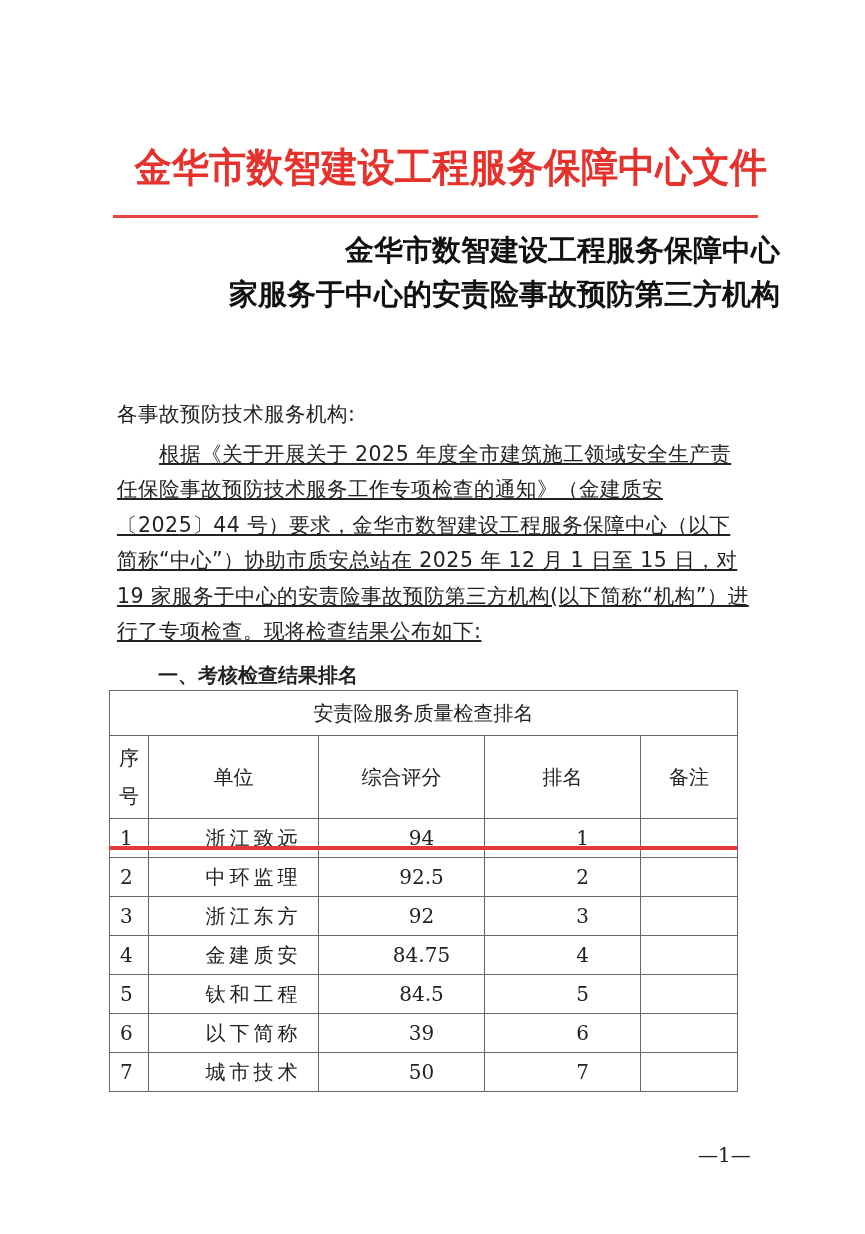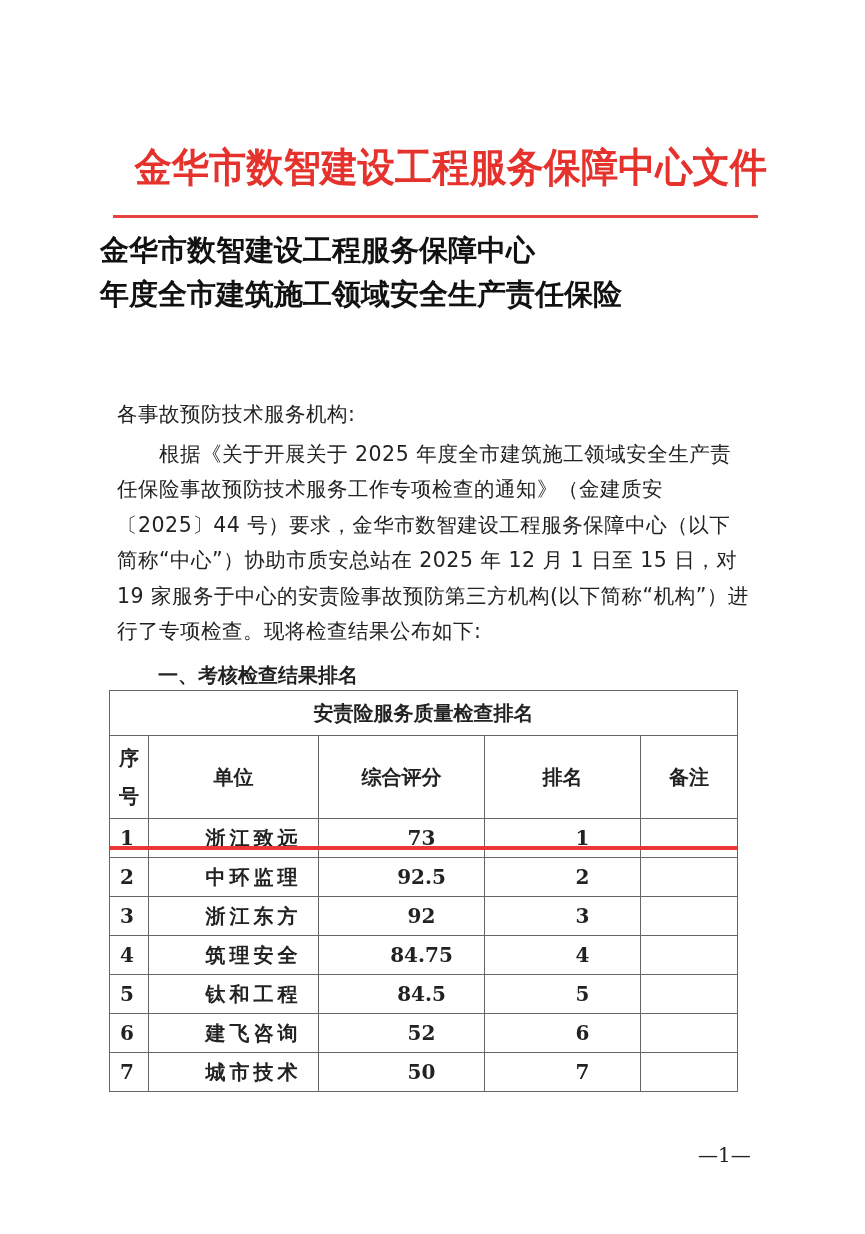--- a/index.html
+++ b/index.html
@@ -10,43 +10,43 @@
   .red-head {
     position:absolute; left:112px; top:140px; width:645px; text-align:center;
     font-family:"DejaVu Serif","Liberation Serif",serif;
     font-size:40px; font-weight:bold; color:#e5322d; letter-spacing:0px; white-space:nowrap;
     transform:scaleX(0.93); transform-origin:center;
   }
   .red-rule {
     position:absolute; left:113px; top:215px; width:645px; height:3px; background:#e5433e;
   }
   .doc-title {
-    position:absolute; left:100px; top:228px; width:680px; text-align:left;
+    position:absolute; left:100px; top:228px; width:680px; text-align:right;
     font-family:"DejaVu Serif","Liberation Serif",serif; font-weight:bold;
     font-size:29px; line-height:44px; color:#111;
   }
   .doc-title div { white-space:nowrap; }
   .body-text {
     position:absolute; left:113px; top:393px; width:642px;
     font-family:"DejaVu Sans","Liberation Sans",sans-serif;
     font-size:20.5px; line-height:35.5px; color:#222; letter-spacing:0.5px;
   }
   .body-text p { margin:4px; }
-  .indent { text-indent:42px; }
+  .indent { text-indent:42px;text-decoration:underline; }
   .section-heading {
     position:absolute; left:158px; top:662px;
     font-family:"DejaVu Sans","Liberation Sans",sans-serif;
     font-size:20px; font-weight:bold; color:#222;
   }
   table.rank {
     position:absolute; left:109px; top:690px; width:628px;
     border-collapse:collapse; table-layout:fixed;
     font-family:"DejaVu Serif","Liberation Serif",serif; color:#222;
   }
-  table.rank td, table.rank th { border:1px solid #666; text-align:center; padding:0; font-weight:bold; }
+  table.rank td, table.rank th { border:1px solid #666; text-align:center; padding:0; font-weight:normal; }
   table.rank .caption-row td {
     height:44px; font-family:"DejaVu Sans","Liberation Sans",sans-serif; font-size:20px;
   }
   table.rank .head-row th {
     height:82px; font-family:"DejaVu Sans","Liberation Sans",sans-serif; font-size:20px;
   }
   table.rank .data-row td { height:38px; font-size:20px;padding-left:40px; }
   table.rank td.num { text-align:left; padding-left:10px; }
   table.rank td.unit { letter-spacing:4px; }
   .seq-head { line-height:38px; }
@@ -59,21 +59,21 @@
   }
 </style>
 </head>
 <body>
 
 <div class="red-head">金华市数智建设工程服务保障中心文件</div>
 <div class="red-rule"></div>
 
 <div class="doc-title">
   <div>金华市数智建设工程服务保障中心</div>
-  <div>年度全市建筑施工领域安全生产责任保险</div>
+  <div>家服务于中心的安责险事故预防第三方机构</div>
 </div>
 
 <div class="body-text">
   <p>各事故预防技术服务机构:</p>
   <p class="indent">根据《关于开展关于 2025 年度全市建筑施工领域安全生产责任保险事故预防技术服务工作专项检查的通知》（金建质安〔2025〕44 号）要求，金华市数智建设工程服务保障中心（以下简称“中心”）协助市质安总站在 2025 年 12 月 1 日至 15 日，对 19 家服务于中心的安责险事故预防第三方机构(以下简称“机构”）进行了专项检查。现将检查结果公布如下:</p>
 </div>
 
 <div class="section-heading">一、考核检查结果排名</div>
 
 <table class="rank">
@@ -94,56 +94,56 @@
       <div class="seq-head">号</div>
     </th>
     <th>单位</th>
     <th>综合评分</th>
     <th>排名</th>
     <th>备注</th>
   </tr>
   <tr class="data-row">
     <td class="num">1</td>
     <td class="unit">浙江致远</td>
-    <td>73</td>
+    <td>94</td>
     <td>1</td>
     <td></td>
   </tr>
   <tr class="data-row">
     <td class="num">2</td>
     <td class="unit">中环监理</td>
     <td>92.5</td>
     <td>2</td>
     <td></td>
   </tr>
   <tr class="data-row">
     <td class="num">3</td>
     <td class="unit">浙江东方</td>
     <td>92</td>
     <td>3</td>
     <td></td>
   </tr>
   <tr class="data-row">
     <td class="num">4</td>
-    <td class="unit">筑理安全</td>
+    <td class="unit">金建质安</td>
     <td>84.75</td>
     <td>4</td>
     <td></td>
   </tr>
   <tr class="data-row">
     <td class="num">5</td>
     <td class="unit">钛和工程</td>
     <td>84.5</td>
     <td>5</td>
     <td></td>
   </tr>
   <tr class="data-row">
     <td class="num">6</td>
-    <td class="unit">建飞咨询</td>
-    <td>52</td>
+    <td class="unit">以下简称</td>
+    <td>39</td>
     <td>6</td>
     <td></td>
   </tr>
   <tr class="data-row">
     <td class="num">7</td>
     <td class="unit">城市技术</td>
     <td>50</td>
     <td>7</td>
     <td></td>
   </tr>

